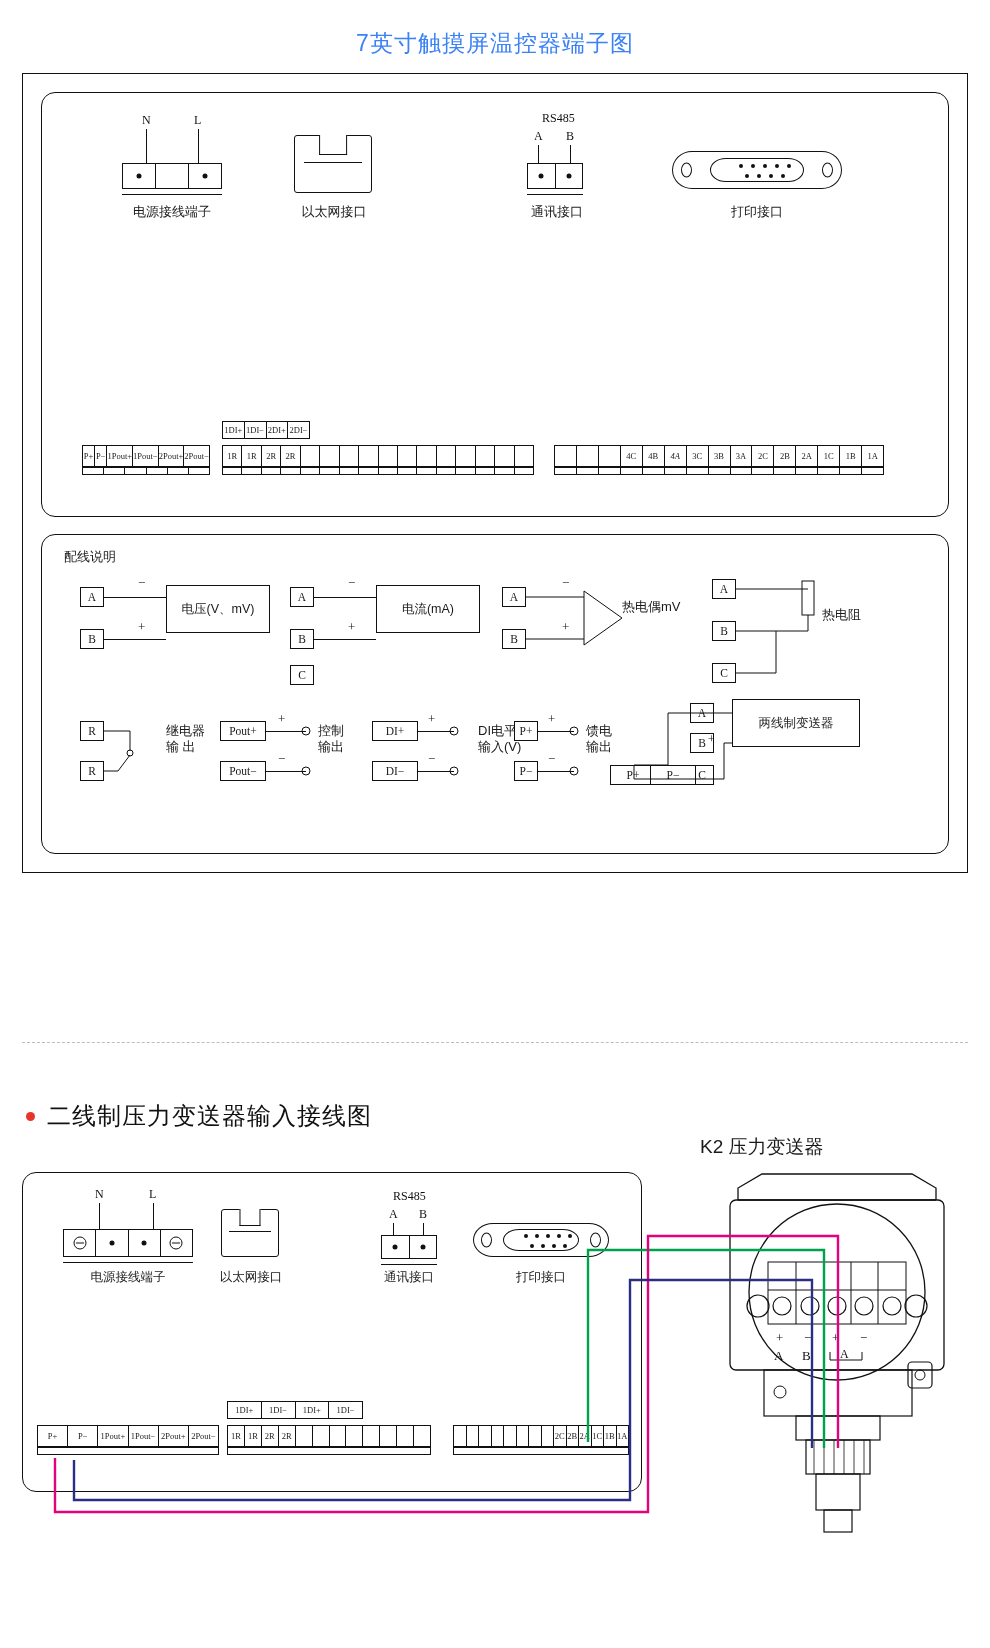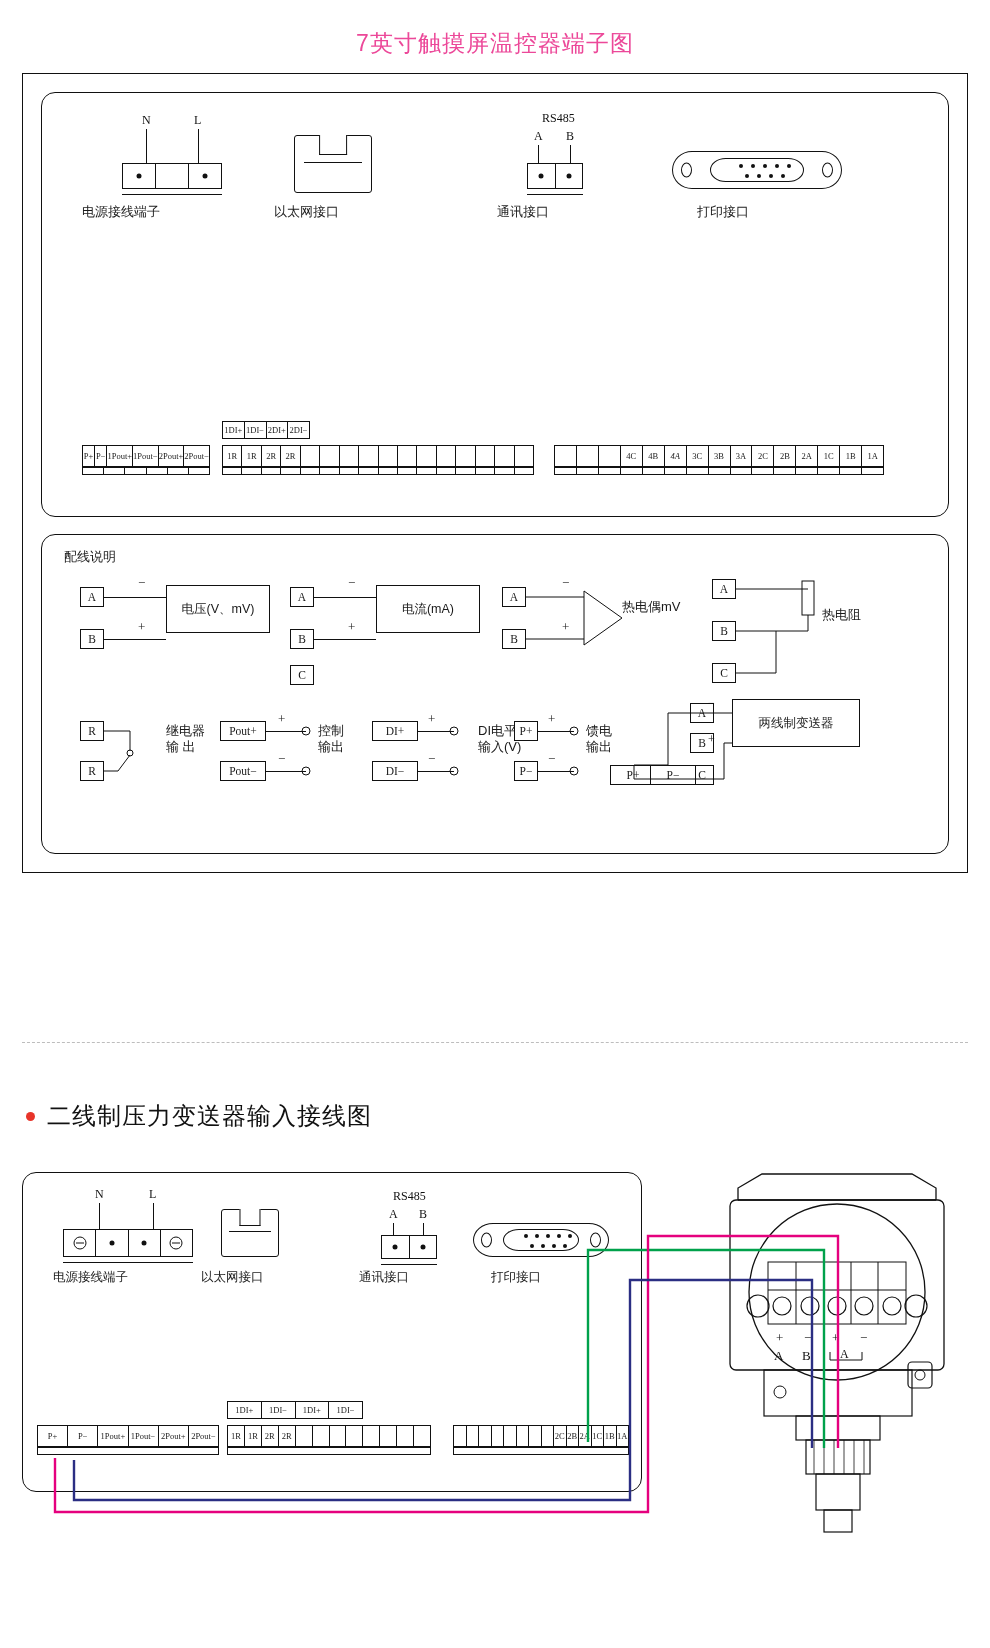--- a/index.html
+++ b/index.html
@@ -21,21 +21,21 @@
     margin:0;font-size:46px;font-weight:700;letter-spacing:4px;color:#1a1a1a;
     font-family:"DejaVu Sans",sans-serif;
   }
   .header .sub{
     margin-top:-10px;font-size:20px;color:#333;font-family:"Liberation Serif",serif;
     letter-spacing:1px;
   }
 
   
   .sec-title{
-    text-align:center;font-size:23px;margin:28px 0 14px 0;color:#ec4899;letter-spacing:1px;
+    text-align:center;font-size:23px;margin:28px 0 14px 0;color:#3b82f6;letter-spacing:1px;
   }
 
   
   .outer-box{
     margin:0 22px;border:1px solid #111;height:800px;position:relative;box-sizing:border-box;
   }
   .round-box{
     position:absolute;border:1px solid #111;border-radius:14px;box-sizing:border-box;
   }
   .top-box{left:18px;top:18px;right:18px;height:425px;}
@@ -49,21 +49,21 @@
     border-right:1px solid #111;box-sizing:border-box;display:flex;align-items:center;
     justify-content:center;font-size:8.5px;line-height:1;font-family:"Liberation Serif",serif;
   }
   .strip .cell:last-child{border-right:none;}
   .strip.under{border-top:1px solid #111;}
 
   .lbl{position:absolute;font-size:12.5px;color:#111;}
   .lbl-en{font-family:"Liberation Serif",serif;}
 
   
-  .cap{position:absolute;font-size:13px;text-align:left;}
+  .cap{position:absolute;font-size:13px;text-align:center;}
 
   
   .pwr{
     position:absolute;border:1px solid #111;box-sizing:border-box;display:flex;background:#fff;
   }
   .pwr .c{flex:1;border-right:1px solid #111;position:relative;}
   .pwr .c:last-child{border-right:none;}
   .dot{
     position:absolute;width:5px;height:5px;border-radius:50%;background:#111;
     left:50%;top:50%;transform:translate(-50%,-50%);
@@ -520,20 +520,21 @@
         <div class="cell" style="flex: 1 1 0%;">2C</div>
         <div class="cell" style="flex: 1 1 0%;">2B</div>
         <div class="cell" style="flex: 1 1 0%;">2A</div>
         <div class="cell" style="flex: 1 1 0%;">1C</div>
         <div class="cell" style="flex: 1 1 0%;">1B</div>
         <div class="cell" style="flex: 1 1 0%;">1A</div>
       </div>
     <div class="strip under" style="left:430px;top:274px;width:176px;height:8px;"></div>
   </div>
 
+  <div class="cap" style="left:700px;top:1134px;width:260px;font-size:19px;text-align:left;">K2  压力变送器</div>
 
   <svg style="position:absolute;left:720px;top:1170px;" width="250" height="420">
 
     <polyline points="18,30 18,18 42,4 192,4 216,18 216,30" fill="none" stroke="#111" stroke-width="1.3"></polyline>
     <line x1="18" y1="30" x2="216" y2="30" stroke="#111" stroke-width="1.3"></line>
 
     <rect x="10" y="30" width="214" height="170" rx="6" fill="none" stroke="#111" stroke-width="1.3"></rect>
     <circle cx="117" cy="122" r="88" fill="none" stroke="#111" stroke-width="1.3"></circle>
 
     <rect x="48" y="92" width="138" height="62" fill="none" stroke="#111" stroke-width="1"></rect>

